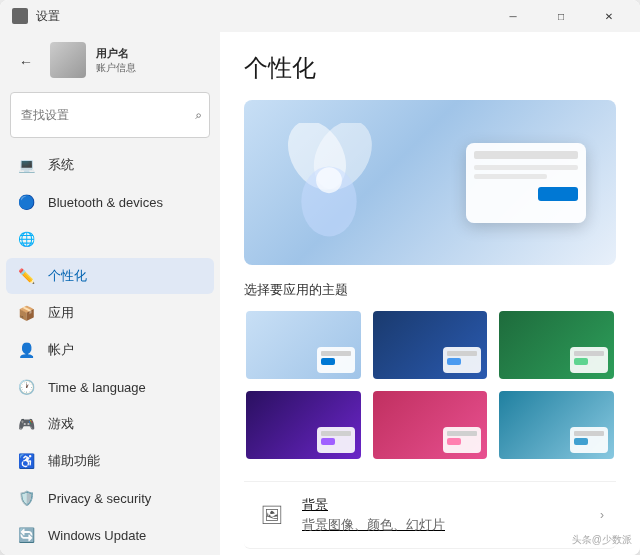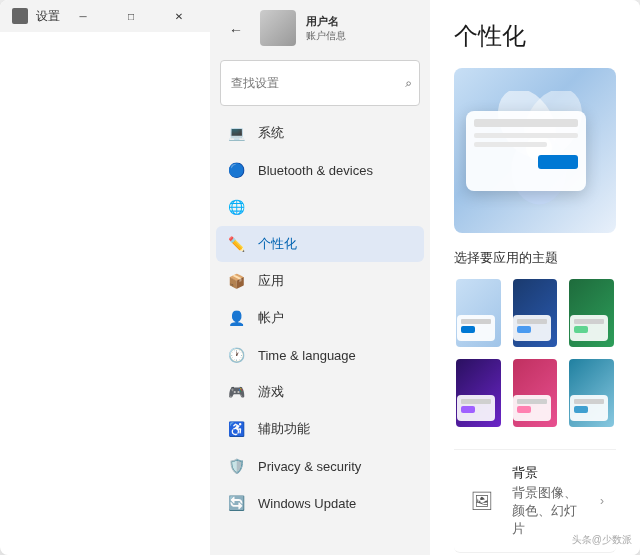--- a/index.html
+++ b/index.html
@@ -9,21 +9,21 @@
       font-family: 'Segoe UI', Arial, sans-serif;
       background: #f0f0f0;
       overflow: hidden;
     }
     .window {
       width: 640px;
       height: 555px;
       background: #ffffff;
       border-radius: 8px;
       display: flex;
-      flex-direction: row;
+      flex-direction: column;
       box-shadow: 0 4px 20px rgba(0,0,0,0.15);
       overflow: hidden;
     }
     
     .title-bar {
       height: 32px;
       background: #f3f3f3;
       display: flex;
       align-items: center;
       justify-content: space-between;
@@ -298,20 +298,21 @@
       height: 32px;
       display: flex;
       align-items: center;
       justify-content: center;
       font-size: 18px;
       flex-shrink: 0;
       color: #555;
     }
     .settings-item-text {
       flex: 1;
+      text-decoration: underline;
     }
     .settings-item-title {
       font-size: 13px;
       color: #1a1a1a;
       font-weight: 500;
     }
     .settings-item-sub {
       font-size: 13px;
       color: #666;
       margin-top: 2px;

